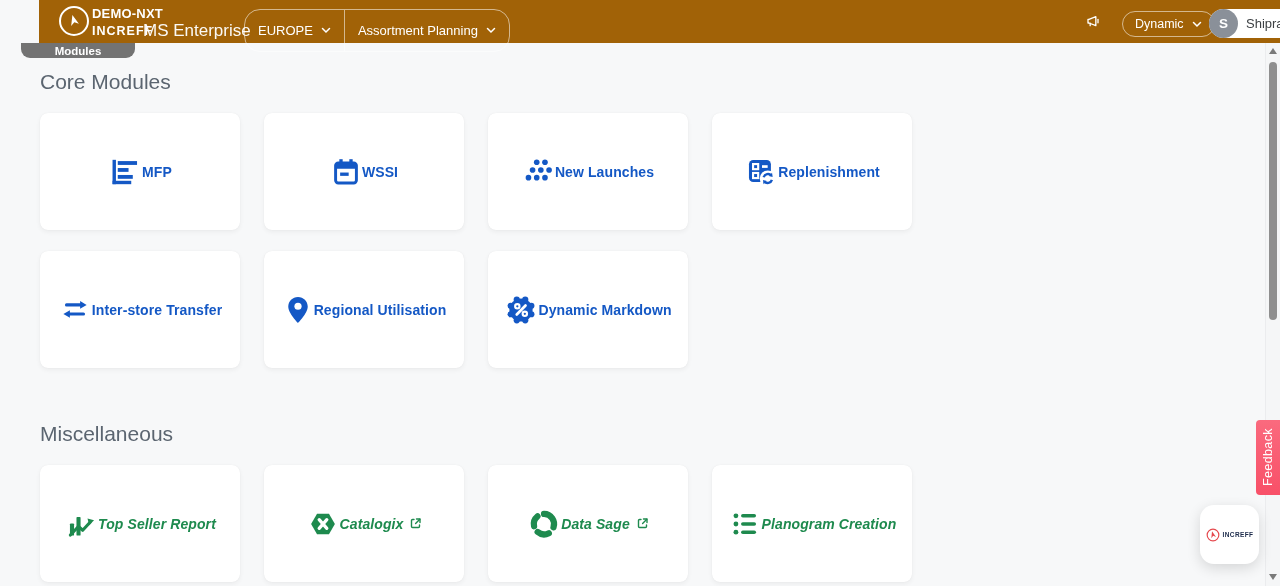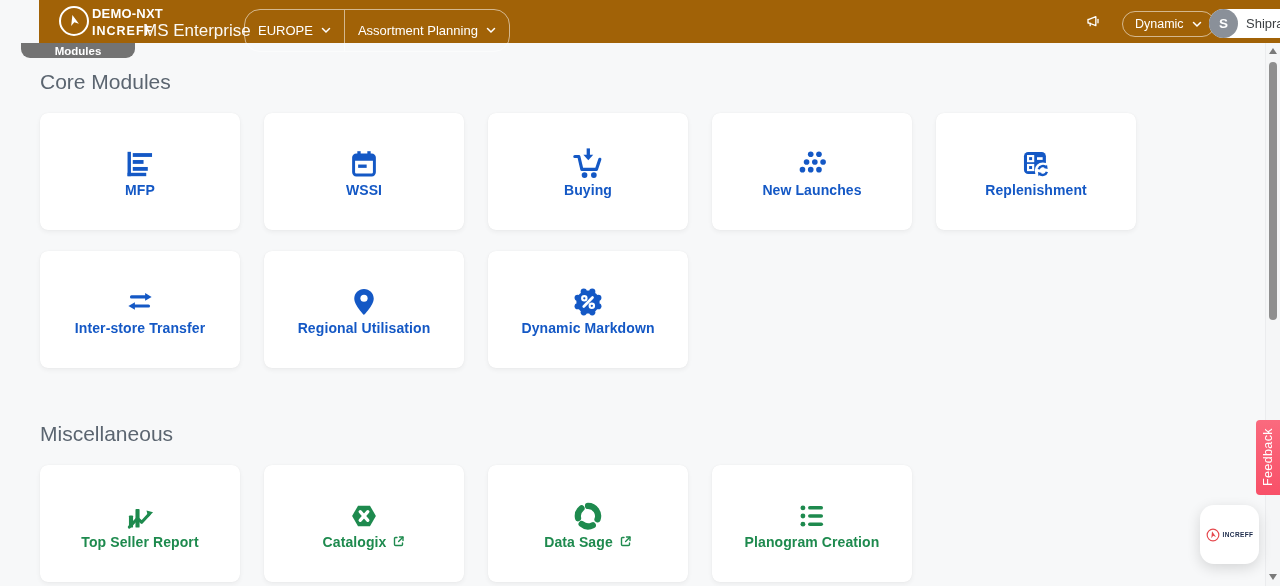--- a/index.html
+++ b/index.html
@@ -25,23 +25,23 @@
   .avatar { width:29px; height:29px; border-radius:50%; background:#8A9099; color:#fff; display:flex; align-items:center; justify-content:center; font-size:13.5px; font-weight:bold; }
   .user-name { margin:0 7px 0 8px; font-size:13px; color:#3c4043; }
   
   .section-title { position:absolute; left:40px; font-size:21px; font-weight:400; color:#5b6570; }
   #core-title { top:70px; }
   #misc-title { top:422px; }
   .card-row { position:absolute; left:40px; display:flex; gap:24px; }
   #core-row-1 { top:113px; }
   #core-row-2 { top:251px; }
   #misc-row-1 { top:465px; }
-  .card { width:200px; height:117px; background:#fff; border-radius:8px; box-shadow:0 0 1px rgba(0,0,0,.08), 0 2px 5px rgba(0,0,0,.05); display:flex; flex-direction:column; align-items:center; justify-content:center; cursor:pointer; }
+  .card { width:200px; height:117px; background:#fff; border-radius:8px; box-shadow:0 0 1px rgba(0,0,0,.08), 0 2px 5px rgba(0,0,0,.05); display:flex; align-items:center; justify-content:center; cursor:pointer; }
   .card.blue  { color:#1458C5; }
-  .card.green { color:#1E8A4E; }
+  .card.green { color:#1E8A4E;font-style:italic; }
   .card-icon { height:36px; display:flex; align-items:center; justify-content:center; }
   .label-row { display:flex; align-items:center; gap:6px; }
   .card-label { font-size:14px; font-weight:bold; letter-spacing:.1px; }
   
   .scrollbar { position:absolute; right:0; top:43px; width:15px; height:543px; background:#f5f6f7; border-left:1px solid #ebecee; z-index:20; }
   .sb-arrow-up, .sb-arrow-down { position:absolute; left:3px; width:0; height:0; border-left:4.5px solid transparent; border-right:4.5px solid transparent; cursor:pointer; }
   .sb-arrow-up { top:5px; border-bottom:6px solid #7a7a7a; }
   .sb-arrow-down { bottom:6px; border-top:6px solid #7a7a7a; }
   .sb-thumb { position:absolute; left:3px; top:19px; width:8px; height:258px; background:#8f8f8f; border-radius:4px; cursor:grab; }
   .feedback-tab { position:absolute; right:0; top:420px; width:24px; height:75px; background:linear-gradient(180deg,#FA6A7E,#F85068); border-radius:4px 0 0 4px; display:flex; align-items:center; justify-content:center; z-index:30; cursor:pointer; }
@@ -125,32 +125,20 @@
         <rect x="4.2" y="5.2" width="15.6" height="4.4" rx="2" fill="currentColor"></rect>
         <rect x="7" y="2.4" width="2.5" height="4.4" fill="currentColor"></rect>
           <rect x="14.5" y="2.4" width="2.5" height="4.4" fill="currentColor"></rect>
         <rect x="7.6" y="12.4" width="6.4" height="2.5" fill="currentColor"></rect>
       </svg>
     </span>
     <span class="card-label">WSSI</span>
   </div>
   <div class="card blue">
     <span class="card-icon">
-      <svg width="36" height="36" viewBox="0 0 24 24">
-        <path d="M3.2 7h2.7l2 8.6h9.7l2.3-6.7" fill="none" stroke="currentColor" stroke-width="2.1" stroke-linecap="round" stroke-linejoin="round"></path>
-        <circle cx="9.7" cy="19.4" r="1.9" fill="currentColor"></circle>
-          <circle cx="15.9" cy="19.4" r="1.9" fill="currentColor"></circle>
-        <rect x="11.1" y="1.6" width="2.2" height="4.6" fill="currentColor"></rect>
-          <polygon points="8.9,5.9 15.5,5.9 12.2,9.5" fill="currentColor"></polygon>
-      </svg>
-    </span>
-    <span class="card-label">Buying</span>
-  </div>
-  <div class="card blue">
-    <span class="card-icon">
       <svg width="33" height="33" viewBox="0 0 24 24" fill="currentColor">
         <circle cx="10.7" cy="5.3" r="2.05"></circle>
           <circle cx="16.7" cy="5.3" r="2.05"></circle>
         <circle cx="7.7" cy="10.9" r="2.05"></circle>
           <circle cx="13.7" cy="10.9" r="2.05"></circle>
           <circle cx="19.7" cy="10.9" r="2.05"></circle>
         <circle cx="4.7" cy="16.5" r="2.05"></circle>
           <circle cx="10.7" cy="16.5" r="2.05"></circle>
           <circle cx="16.7" cy="16.5" r="2.05"></circle>
       </svg>

